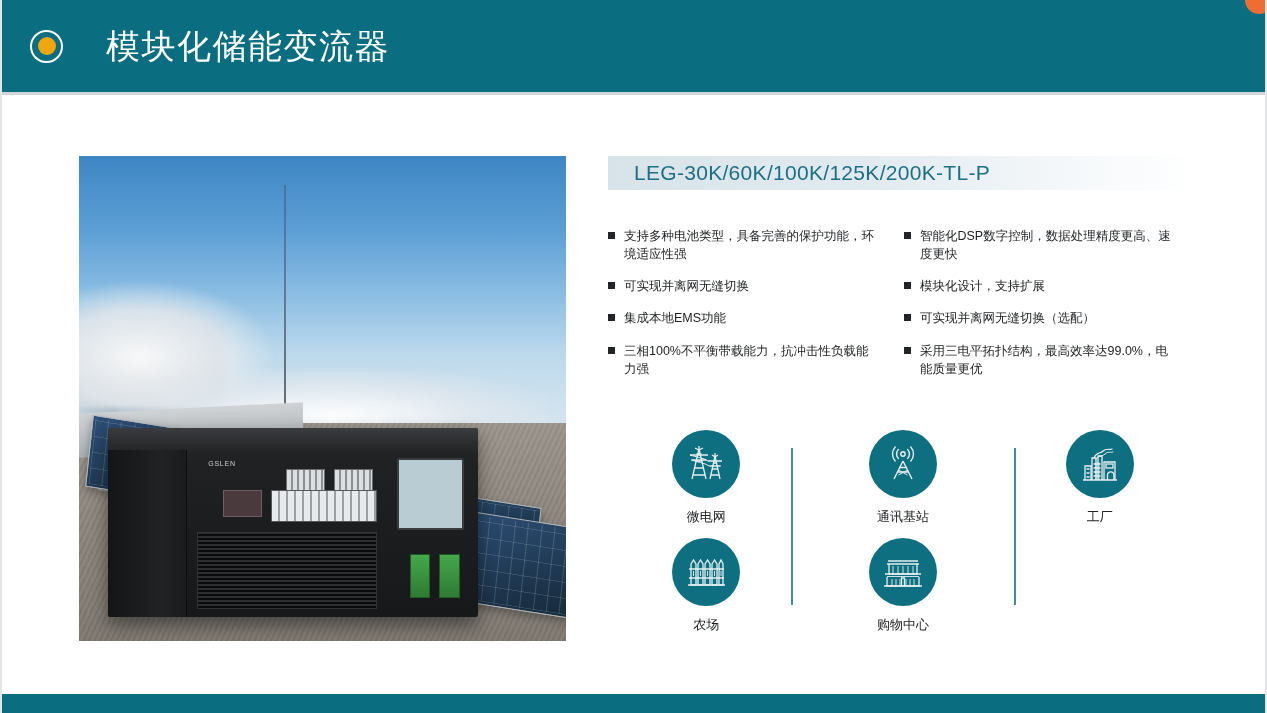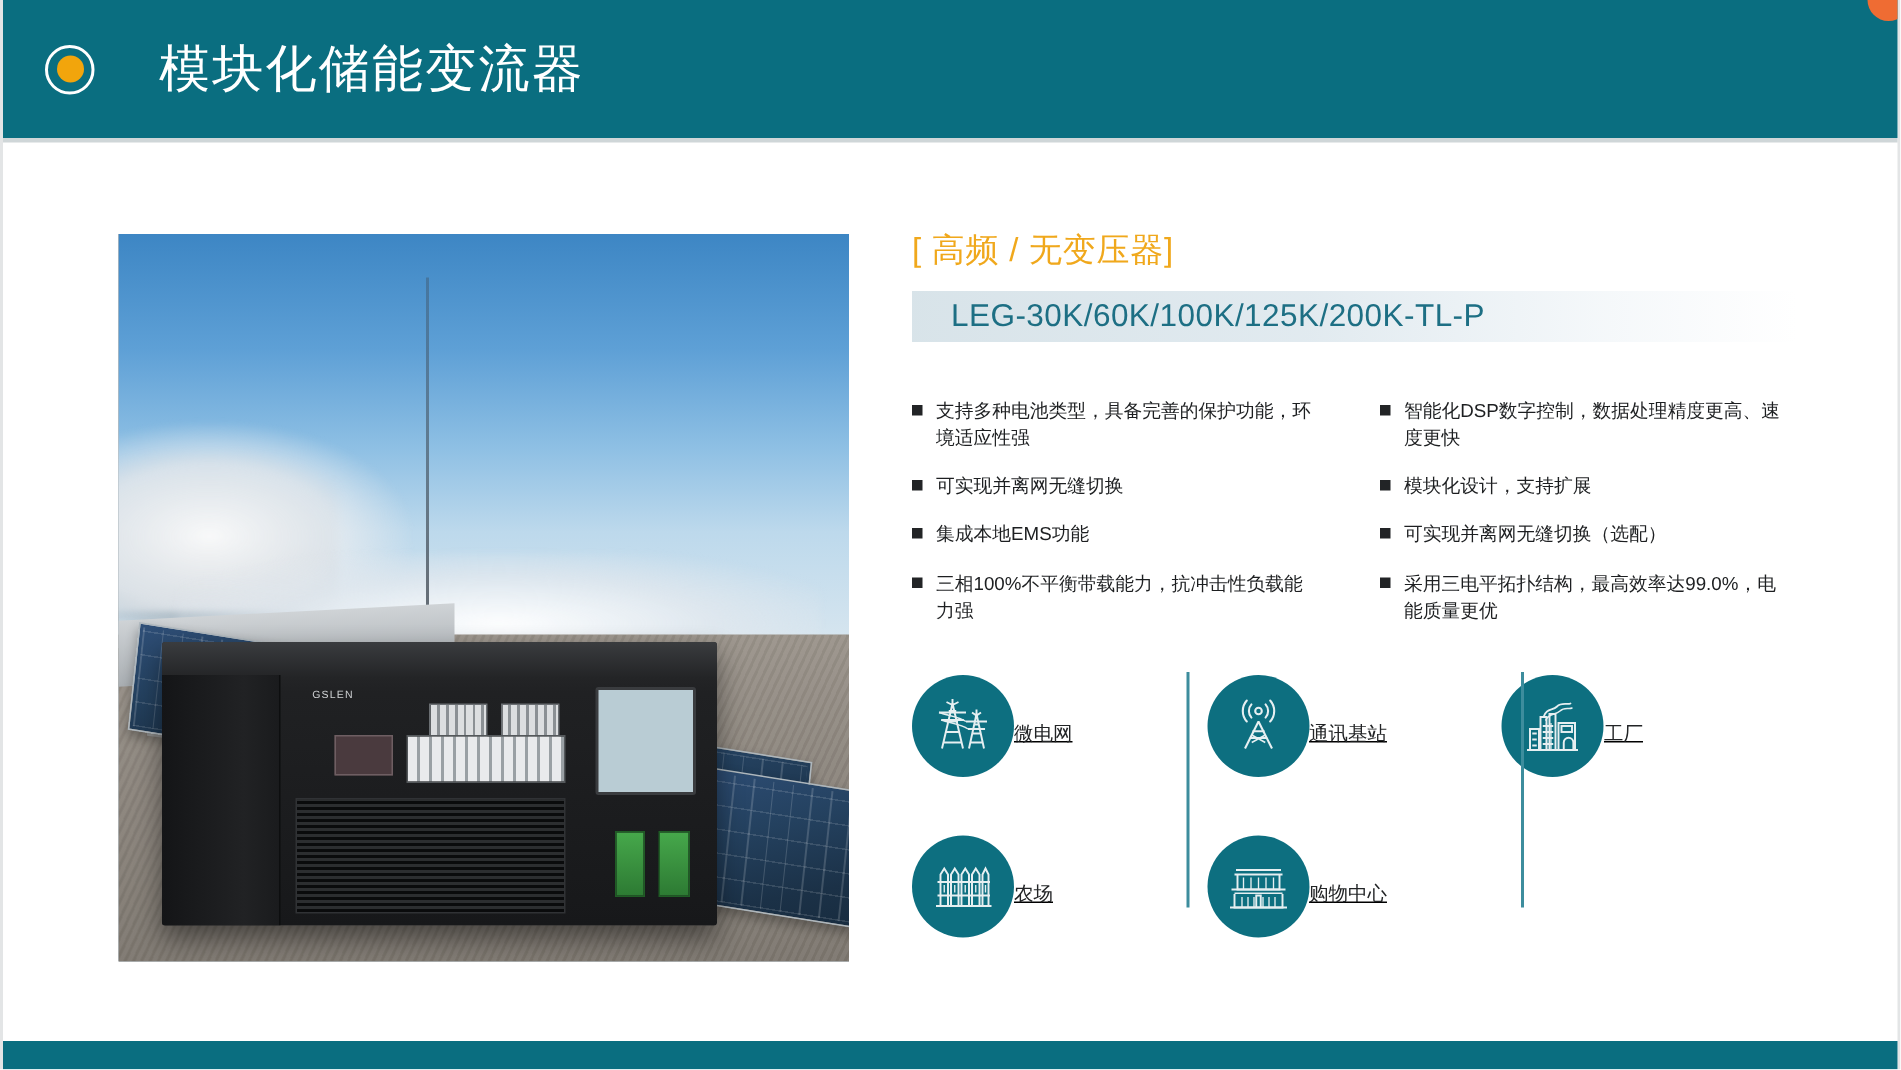--- a/index.html
+++ b/index.html
@@ -307,21 +307,21 @@
   .model-text {
     padding-left: 26px;
     color: #1d6f84;
     font-size: 21px;
     letter-spacing: .3px;
     white-space: nowrap;
   }
 
   .bullets {
     display: flex;
-    gap: 44px;
+    gap: 28px;
   }
   .bullet-col {
     width: 268px;
   }
   .bullet-row {
     display: flex;
     align-items: flex-start;
     margin-bottom: 14px;
   }
   .bullet-row:last-child { margin-bottom: 4px; }
@@ -349,24 +349,23 @@
   }
   .apps-grid {
     position: relative;
     display: grid;
     grid-template-columns: repeat(3, 1fr);
     grid-template-rows: repeat(2, 1fr);
     height: 100%;
   }
   .app-cell {
     display: flex;
-    flex-direction: row;
+    flex-direction: column;
     align-items: center;
     justify-content: flex-start;
-    text-decoration: underline;
   }
   .app-icon {
     width: 68px;
     height: 68px;
     border-radius: 50%;
     background: #0d6f80;
     display: flex;
     align-items: center;
     justify-content: center;
   }
@@ -425,21 +424,20 @@
       <div class="device-ports"></div>
       <div class="device-breakers"></div>
       <div class="device-screen"></div>
       <div class="device-vent"></div>
       <div class="device-green-a"></div>
       <div class="device-green-b"></div>
     </div>
   </div>
 
   <div class="content">
-    <div class="kicker">[ 高频 / 无变压器]</div>
     <div class="model-bar">
       <div class="model-text">LEG-30K/60K/100K/125K/200K-TL-P</div>
     </div>
 
     <div class="bullets">
       <div class="bullet-col">
         <div class="bullet-row">
           <span class="bullet-mark"></span>
           <span class="bullet-text">支持多种电池类型，具备完善的保护功能，环境适应性强</span>
         </div>

